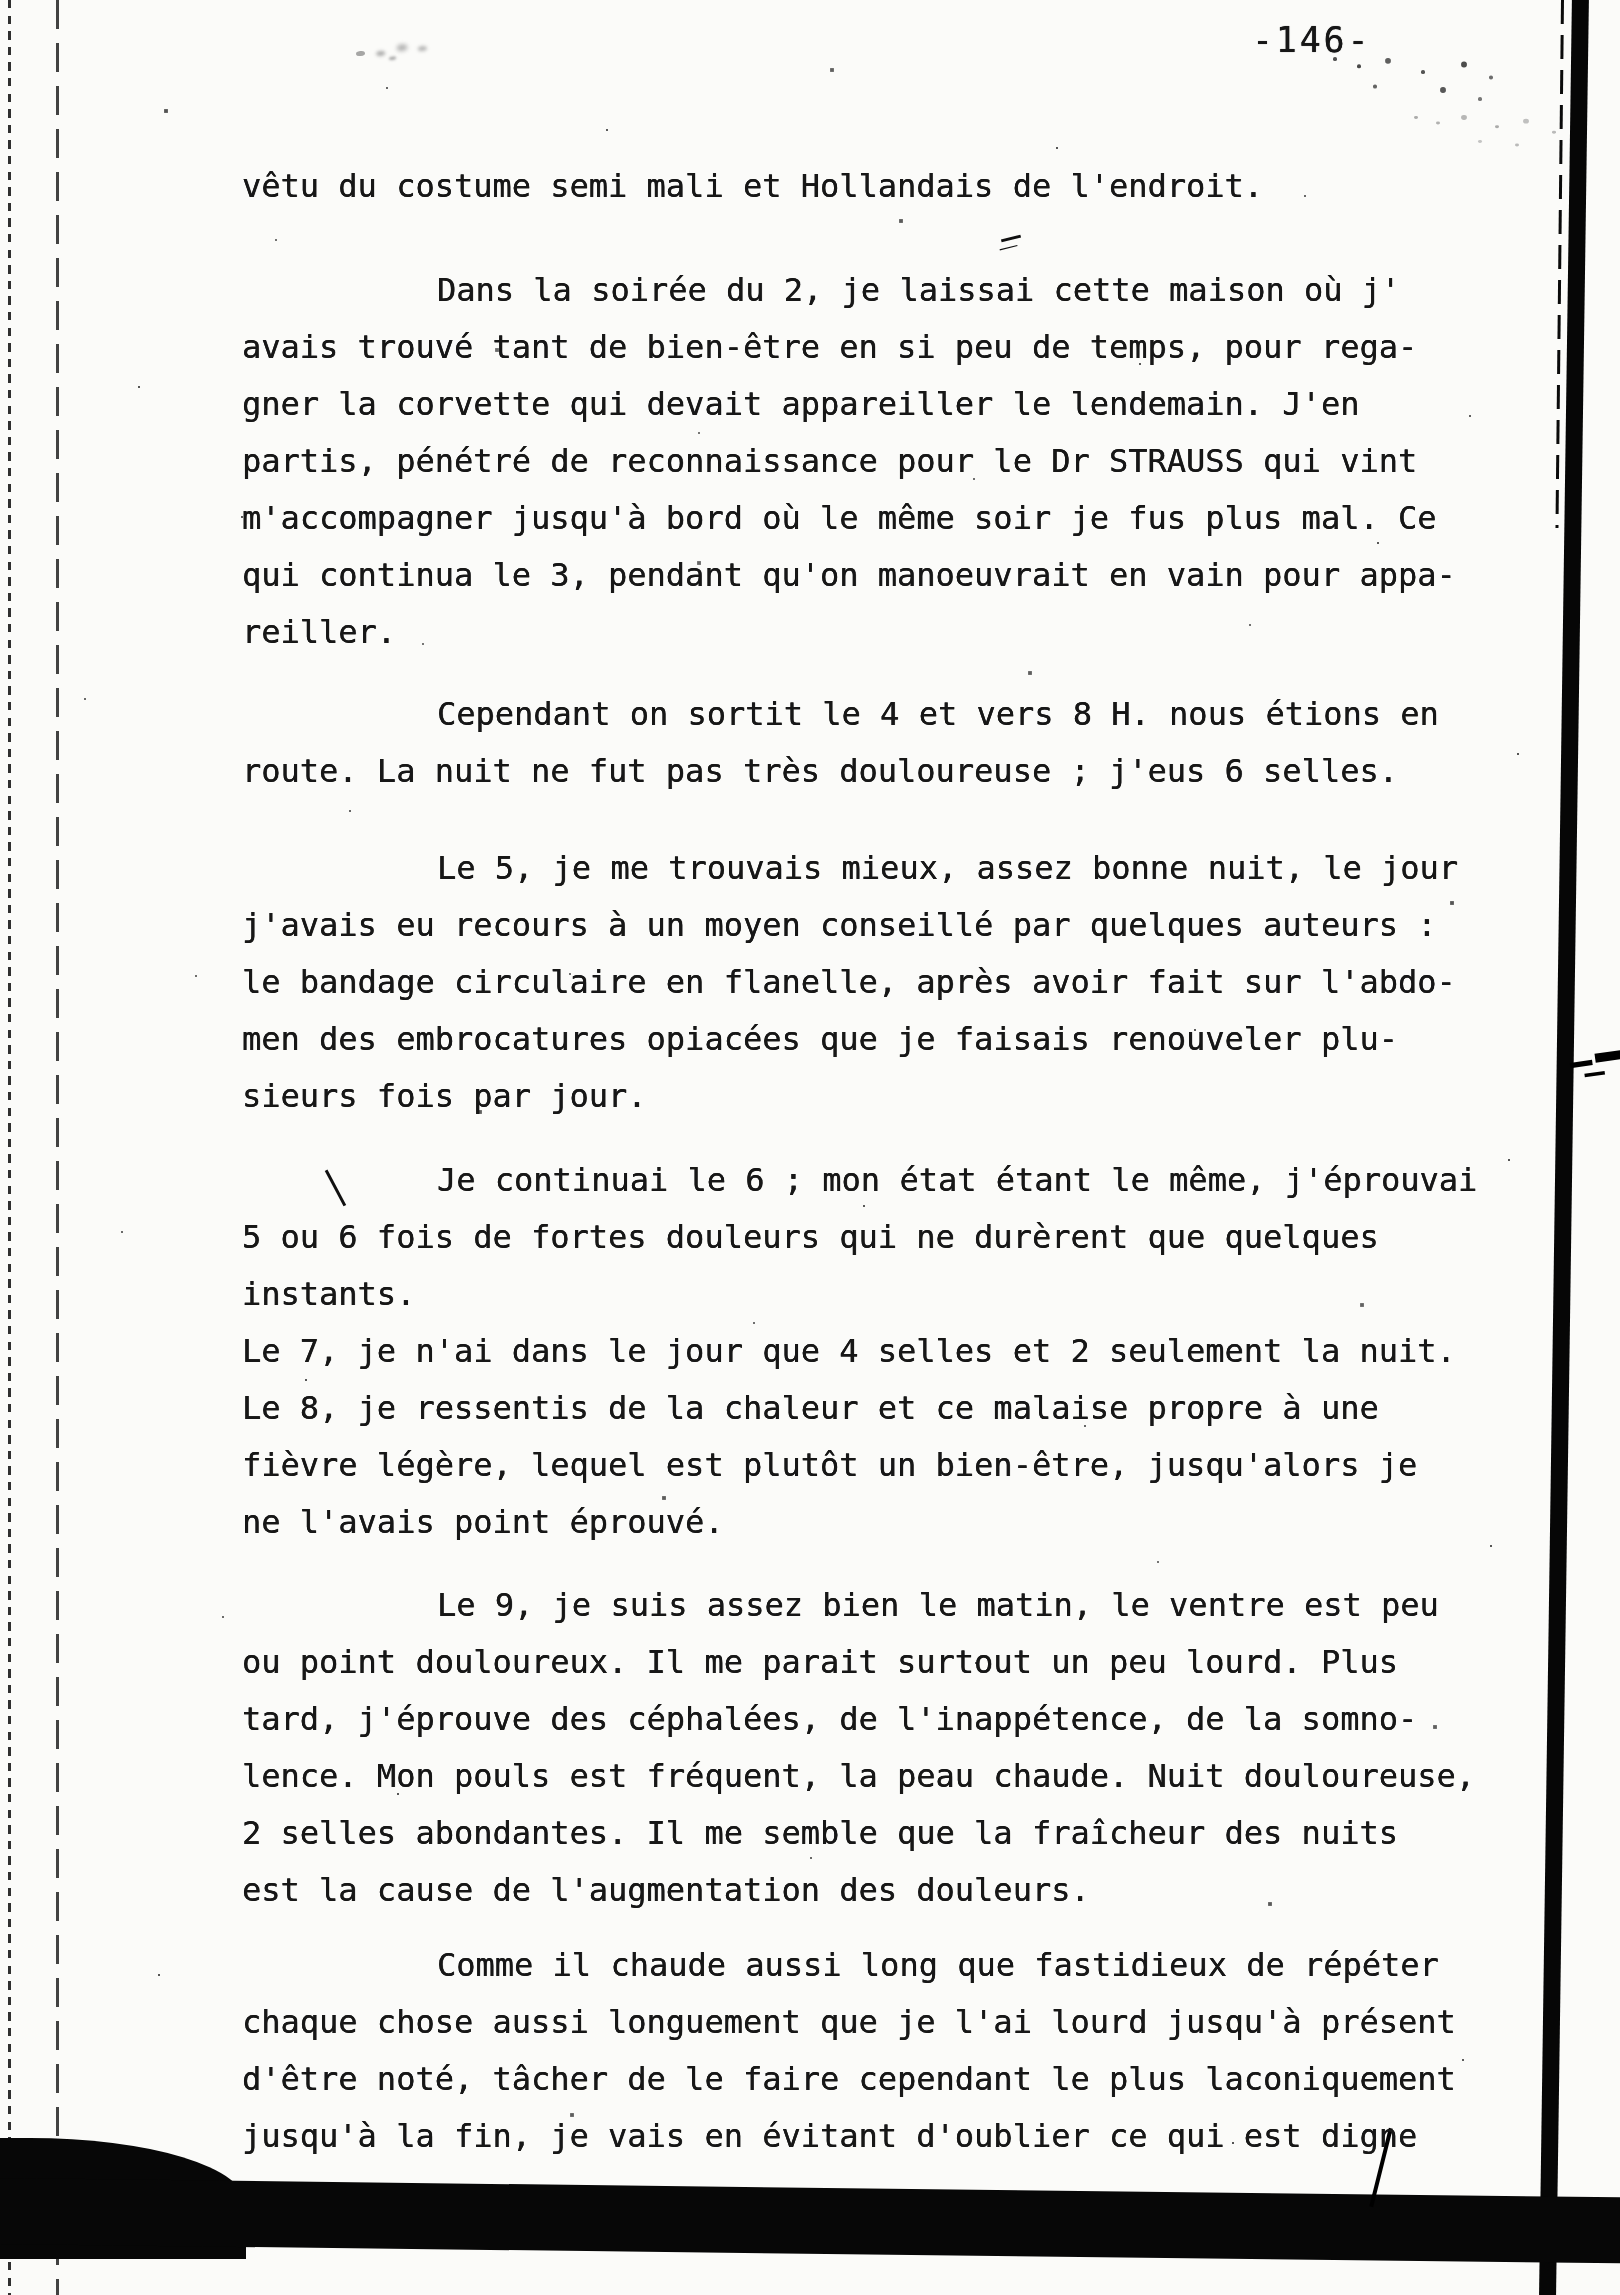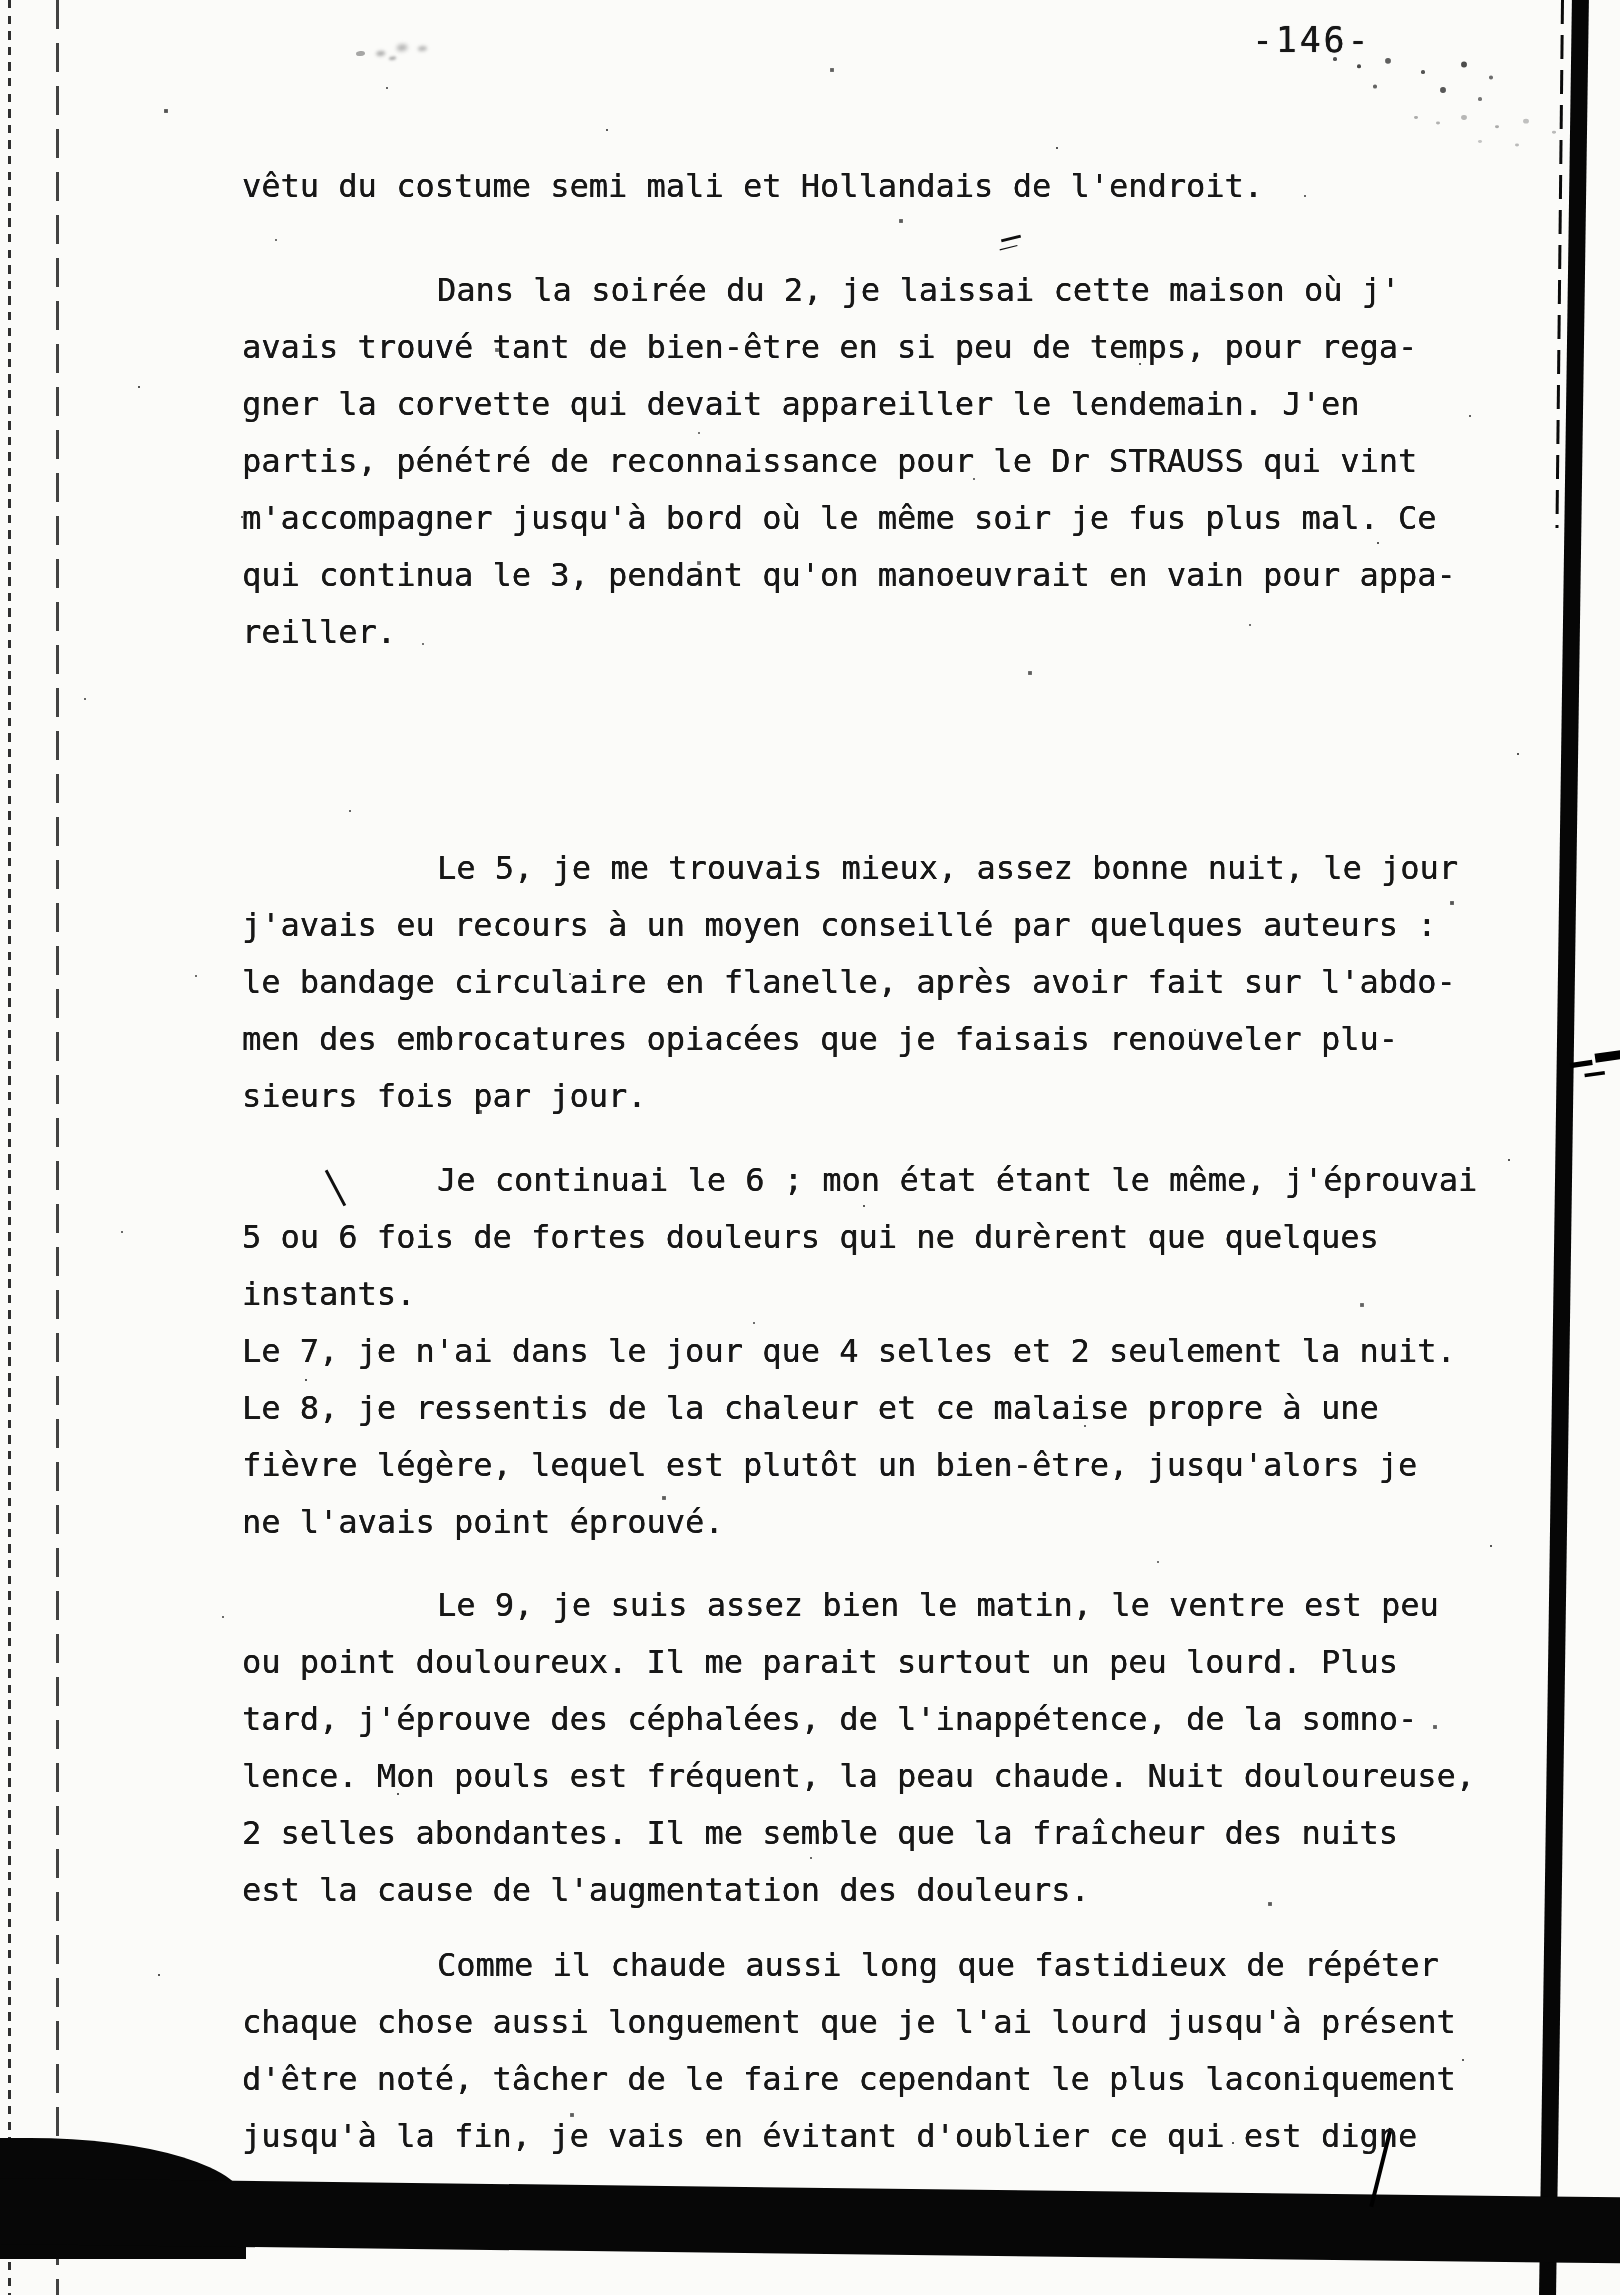--- a/index.html
+++ b/index.html
@@ -96,21 +96,21 @@
   <div class="smudge-a"></div>
   <div class="smudge-b"></div>
   <div class="smudge-c"></div>
   <div class="speckles"></div>
 
   <div class="page-number">-146-</div>
 
   <div class="doc-body">
       <div class="para" style="top: 158px;"><div class="line first">vêtu du costume semi mali et Hollandais de l'endroit.</div></div>
       <div class="para indent" style="top: 262px;"><div class="line first">Dans la soirée du 2, je laissai cette maison où j'</div><div class="line">avais trouvé tant de bien-être en si peu de temps, pour rega-</div><div class="line">gner la corvette qui devait appareiller le lendemain. J'en</div><div class="line">partis, pénétré de reconnaissance pour le Dr STRAUSS qui vint</div><div class="line">m'accompagner jusqu'à bord où le même soir je fus plus mal. Ce</div><div class="line">qui continua le 3, pendant qu'on manoeuvrait en vain pour appa-</div><div class="line">reiller.</div></div>
-      <div class="para indent" style="top: 686px;"></div>
+      <div class="para indent" style="top: 686px;"><div class="line first">Cependant on sortit le 4 et vers 8 H. nous étions en</div><div class="line">route. La nuit ne fut pas très douloureuse ; j'eus 6 selles.</div></div>
       <div class="para indent" style="top: 840px;"><div class="line first">Le 5, je me trouvais mieux, assez bonne nuit, le jour</div><div class="line">j'avais eu recours à un moyen conseillé par quelques auteurs :</div><div class="line">le bandage circulaire en flanelle, après avoir fait sur l'abdo-</div><div class="line">men des embrocatures opiacées que je faisais renouveler plu-</div><div class="line">sieurs fois par jour.</div></div>
       <div class="para indent" style="top: 1152px;"><div class="line first">Je continuai le 6 ; mon état étant le même, j'éprouvai</div><div class="line">5 ou 6 fois de fortes douleurs qui ne durèrent que quelques</div><div class="line">instants.</div><div class="line">Le 7, je n'ai dans le jour que 4 selles et 2 seulement la nuit.</div><div class="line">Le 8, je ressentis de la chaleur et ce malaise propre à une</div><div class="line">fièvre légère, lequel est plutôt un bien-être, jusqu'alors je</div><div class="line">ne l'avais point éprouvé.</div></div>
       <div class="para indent" style="top: 1577px;"><div class="line first">Le 9, je suis assez bien le matin, le ventre est peu</div><div class="line">ou point douloureux. Il me parait surtout un peu lourd. Plus</div><div class="line">tard, j'éprouve des céphalées, de l'inappétence, de la somno-</div><div class="line">lence. Mon pouls est fréquent, la peau chaude. Nuit douloureuse,</div><div class="line">2 selles abondantes. Il me semble que la fraîcheur des nuits</div><div class="line">est la cause de l'augmentation des douleurs.</div></div>
       <div class="para indent" style="top: 1937px;"><div class="line first">Comme il chaude aussi long que fastidieux de répéter</div><div class="line">chaque chose aussi longuement que je l'ai lourd jusqu'à présent</div><div class="line">d'être noté, tâcher de le faire cependant le plus laconiquement</div><div class="line">jusqu'à la fin, je vais en évitant d'oublier ce qui est digne</div></div>
     </div>
 
 </div>
 
 
 </body></html>

